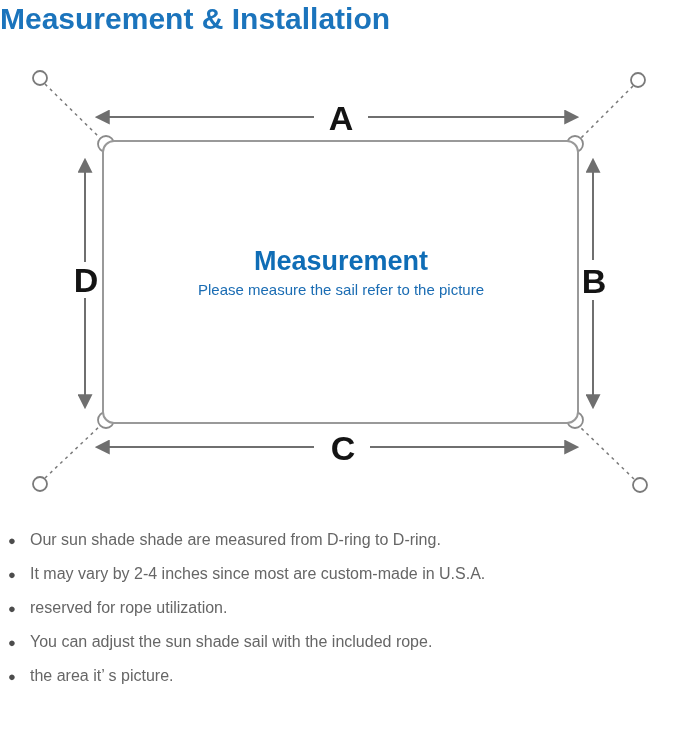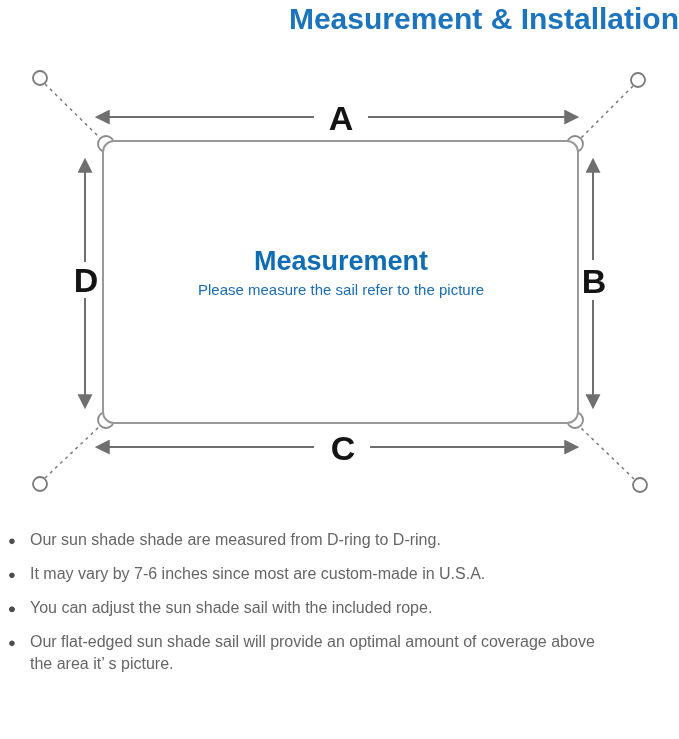--- a/index.html
+++ b/index.html
@@ -1,21 +1,21 @@
 <!DOCTYPE html>
 <html><head>
 <meta charset="utf-8">
 <style>
   html,body{margin:0;padding:0;}
   body{
     width:679px;height:739px;position:relative;background:#ffffff;
     font-family:"Liberation Sans",sans-serif;overflow:hidden;
   }
   .page-title{
-    position:absolute;top:2px;left:0;width:679px;text-align:right;
+    position:absolute;top:2px;left:0;width:679px;text-align:left;
     font-size:30px;font-weight:bold;color:#1b74bc;letter-spacing:0px;
   }
   .diagram-wrap{position:absolute;top:0;left:0;width:679px;height:515px;}
   .dim-label{font-size:34px;font-weight:bold;fill:#141414;}
   .center-title{font-size:27px;font-weight:bold;fill:#0f6db6;}
   .center-subtitle{font-size:15px;fill:#1a6cb3;}
   .bullet-list{
     position:absolute;top:529px;left:8px;width:665px;
     list-style:none;margin:0;padding:0;
   }
@@ -78,27 +78,27 @@
 </svg>
 </div>
 
 <ul class="bullet-list">
   <li class="bullet-item">
     <span class="bullet-dot">●</span>
     <div>Our sun shade shade are measured from D-ring to D-ring.</div>
   </li>
   <li class="bullet-item">
     <span class="bullet-dot">●</span>
-    <div>It may vary by 7-6 inches since most are custom-made in U.S.A.</div>
+    <div>It may vary by 2-4 inches since most are custom-made in U.S.A.</div>
   </li>
   <li class="bullet-item">
     <span class="bullet-dot">●</span>
+    <div>reserved for rope utilization.</div>
   </li>
   <li class="bullet-item">
     <span class="bullet-dot">●</span>
     <div>You can adjust the sun shade sail with the included rope.</div>
   </li>
   <li class="bullet-item">
     <span class="bullet-dot">●</span>
-    <div>Our flat-edged sun shade sail will provide an optimal amount of coverage above</div>
     <div>the area it’ s picture.</div>
   </li>
 </ul>
 
 </body></html>

